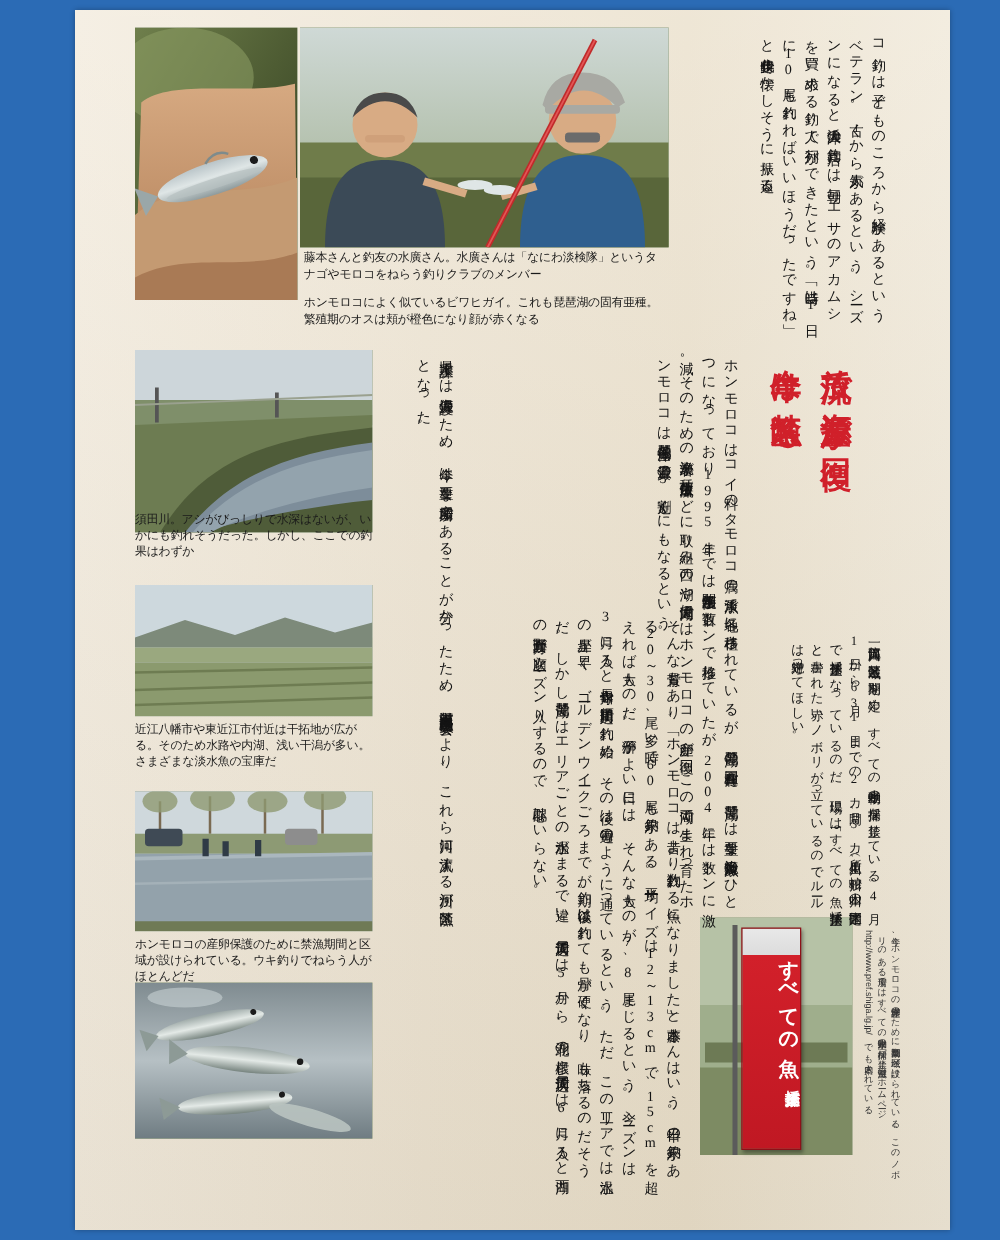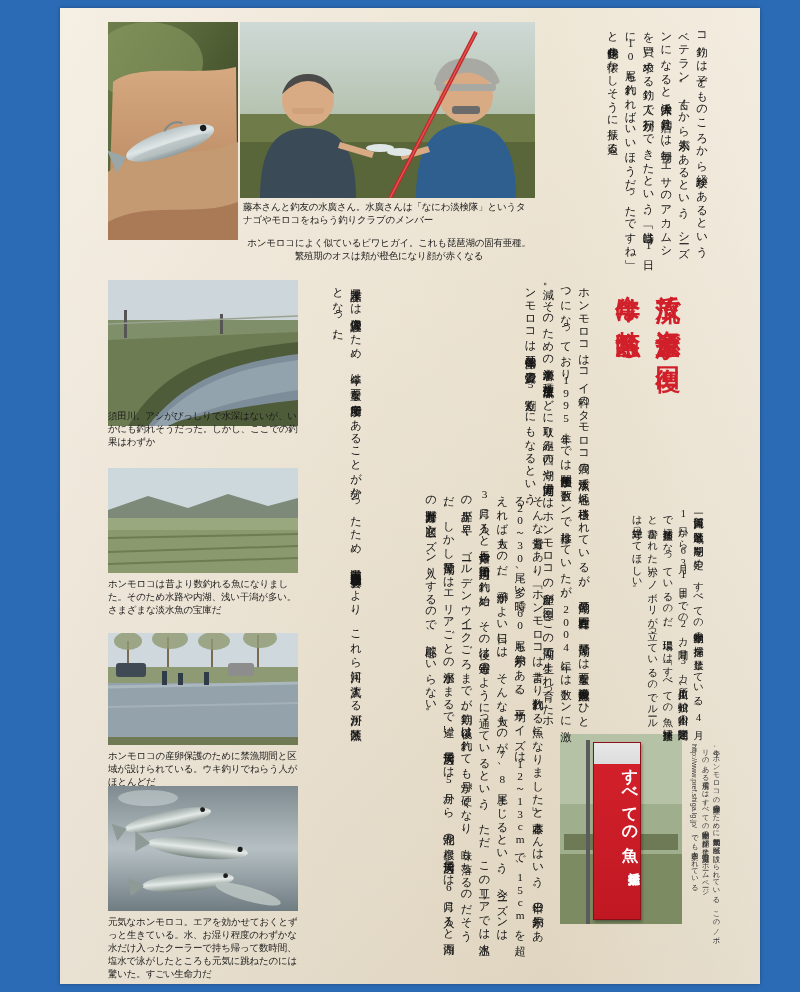--- a/index.html
+++ b/index.html
@@ -148,21 +148,21 @@
         <ellipse cx="160" cy="130" rx="13" ry="4" fill="#dfe6e6"></ellipse>
       </g>
 
       <path d="M150 176 L236 10" stroke="#c02a2a" stroke-width="4" fill="none"></path>
       <path d="M150 176 L236 10" stroke="#e25555" stroke-width="1.4" fill="none"></path>
     </svg>
   </div>
 
   <div class="cap" style="left:183px;top:192px;width:292px;">藤本さんと釣友の水廣さん。水廣さんは「なにわ淡検隊」というタナゴやモロコをねらう釣りクラブのメンバー</div>
 
-  <div class="cap" style="left:183px;top:228px;width:292px;text-align:center;">ホンモロコによく似ているビワヒガイ。これも琵琶湖の固有亜種。繁殖期のオスは頬が橙色になり顔が赤くなる</div>
+  <div class="cap" style="left:183px;top:228px;width:292px;">ホンモロコによく似ているビワヒガイ。これも琵琶湖の固有亜種。繁殖期のオスは頬が橙色になり顔が赤くなる</div>
 
   <div class="photo" style="left:48px;top:272px;width:190px;height:146px;">
     <svg width="190" height="146" viewBox="0 0 190 146" preserveAspectRatio="none">
       <rect width="190" height="146" fill="#c9d3d8"></rect>
       <rect width="190" height="44" fill="#cdd6da"></rect>
       <rect y="40" width="190" height="20" fill="#7f8f6a"></rect>
       <path d="M0 60 L190 52 L190 146 L0 146Z" fill="#6d7c52"></path>
       <path d="M20 146 C60 80 120 70 190 62 L190 146Z" fill="#4f5c39"></path>
       <path d="M40 146 C80 96 130 82 190 74 L190 120 C130 126 80 138 52 146Z" fill="#7d8d9a"></path>
       <path d="M46 146 C84 102 132 88 190 80 L190 110 C134 118 88 132 60 146Z" fill="#93a3ad"></path>
@@ -178,21 +178,21 @@
       <rect width="190" height="105" fill="#c4ced4"></rect>
       <rect width="190" height="42" fill="#cdd8dd"></rect>
       <path d="M0 42 L40 28 L80 40 L120 26 L160 38 L190 30 L190 50 L0 50Z" fill="#7d8a7a"></path>
       <rect y="50" width="190" height="12" fill="#9aa87f"></rect>
       <rect y="62" width="190" height="43" fill="#8b9a6e"></rect>
       <path d="M0 70 L190 66" stroke="#6e7c52" stroke-width="2"></path>
       <path d="M0 84 L190 78" stroke="#6e7c52" stroke-width="2"></path>
       <path d="M0 96 L190 90" stroke="#6e7c52" stroke-width="2"></path>
     </svg>
   </div>
-  <div class="cap" style="left:48px;top:569px;width:192px;">ホンモロコは昔より数釣れる魚になりました。そのため水路や内湖、浅い干潟が多い。さまざまな淡水魚の宝庫だ</div>
+  <div class="cap" style="left:48px;top:569px;width:192px;">近江八幡市や東近江市付近は干拓地が広がる。そのため水路や内湖、浅い干潟が多い。さまざまな淡水魚の宝庫だ</div>
 
   <div class="photo" style="left:48px;top:625px;width:190px;height:112px;">
     <svg width="190" height="112" viewBox="0 0 190 112" preserveAspectRatio="none">
       <rect width="190" height="112" fill="#c7d1d6"></rect>
       <rect width="190" height="34" fill="#cfd8dc"></rect>
       <g stroke="#7a6a52" stroke-width="2" fill="none">
         <path d="M20 34 L20 8"></path>
           <path d="M60 34 L60 4"></path>
           <path d="M104 34 L104 6"></path>
           <path d="M150 34 L150 2"></path>
@@ -248,21 +248,20 @@
           <path d="M36 96 L20 87 L22 105Z" fill="#8d9a96"></path>
           <circle cx="118" cy="93" r="2.4" fill="#1c1c1c"></circle>
         </g>
         <g transform="rotate(16 140 108)" opacity=".9">
           <ellipse cx="140" cy="108" rx="34" ry="7" fill="#b9c3c0"></ellipse>
         </g>
       </g>
       <ellipse cx="40" cy="12" rx="30" ry="8" fill="#ced7d9" opacity=".55"></ellipse>
     </svg>
   </div>
-  <div class="cap" style="left:48px;top:907px;width:192px;">元気なホンモロコ。エアを効かせておくとずっと生きている。水、お湿り程度のわずかな水だけ入ったクーラーで持ち帰って数時間、塩水で泳がしたところも元気に跳ねたのには驚いた。すごい生命力だ</div>
 
   <div class="photo" style="left:500px;top:726px;width:122px;height:190px;">
     <svg width="122" height="190" viewBox="0 0 122 190" preserveAspectRatio="none">
       <rect width="122" height="190" fill="#9fae8c"></rect>
       <rect width="122" height="70" fill="#b6c2a6"></rect>
       <rect y="120" width="122" height="70" fill="#7d8b63"></rect>
       <rect x="4" y="100" width="114" height="16" fill="#6d7a55"></rect>
       <rect x="26" y="6" width="4" height="184" fill="#5b5b5b"></rect>
     </svg>
   </div>

